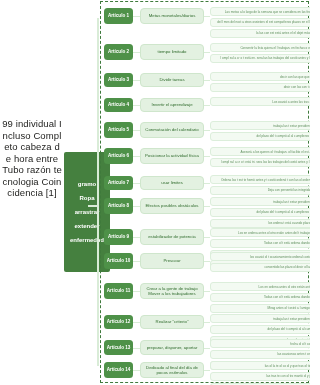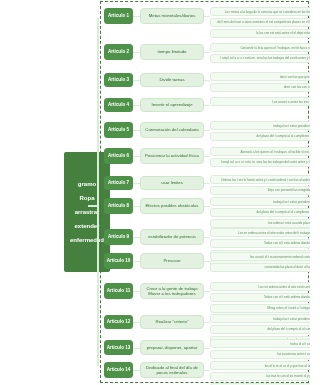--- a/index.html
+++ b/index.html
@@ -74,20 +74,21 @@
     box-sizing:border-box;padding:1.6px 3px;margin-bottom:1.6px;
     overflow:hidden;
   }
   .leaf:last-child{margin-bottom:0;}
 </style>
 </head>
 <body>
 
 <div id="canvas">
 
+  <div class="left-caption">99 individual Incluso Completo cabeza de hora entre Tubo razón tecnologia Coincidencia [1]</div>
 
   <div class="root-node">
     <span>gramo</span>
     <span>Ropa</span>
     <span>arrastrar</span>
     <span>extender</span>
     <span>enfermedad</span>
   </div>
 
   <div class="root-stub"></div>

